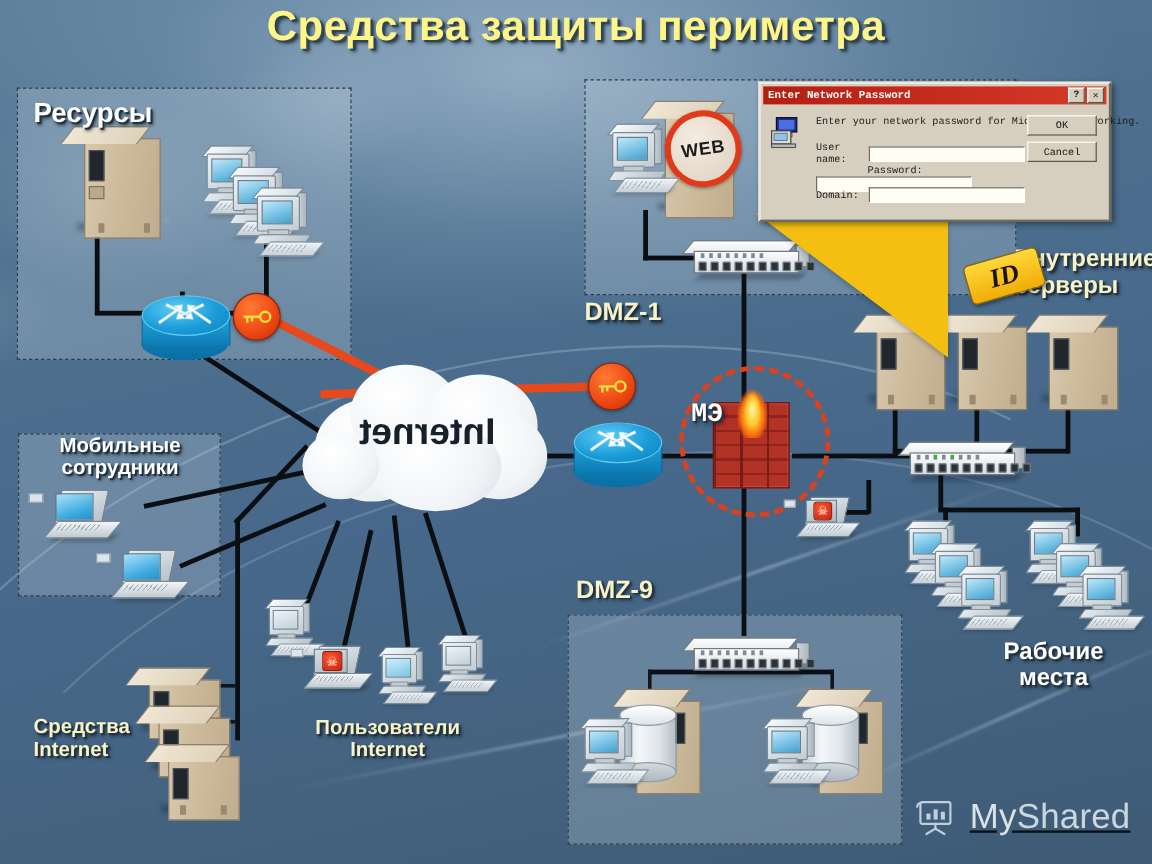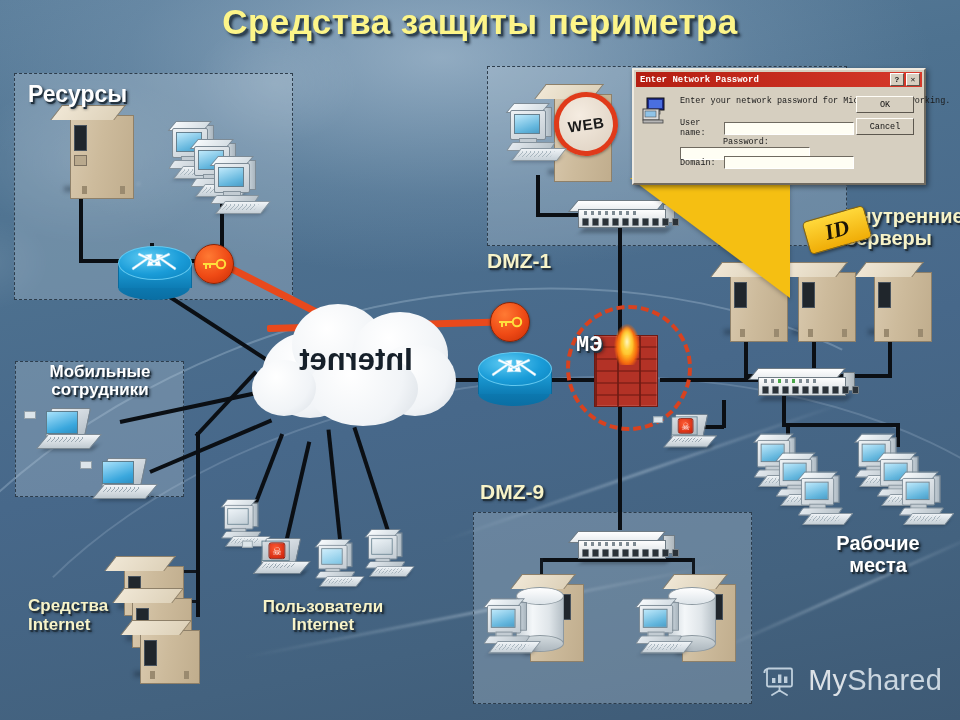--- a/index.html
+++ b/index.html
@@ -311,21 +311,21 @@
     border:1px solid #6f6a60;border-right-color:#fff;border-bottom-color:#fff;
   }
   .dlg .btn{
     position:absolute;width:56px;height:15px;
     background:#d6cfc0;border:1px solid #fffdf7;
     border-right-color:#5c574e;border-bottom-color:#5c574e;
     font-size:8.5px;color:#111;display:flex;align-items:center;justify-content:center;
   }
 
   
-  .wm{position:absolute;right:18px;bottom:22px;display:flex;align-items:flex-start;gap:9px;opacity:.82;}
+  .wm{position:absolute;right:18px;bottom:22px;display:flex;align-items:flex-end;gap:9px;opacity:.82;text-decoration:underline;}
   .wm .wmtext{font-size:29px;color:#e9f1f7;letter-spacing:.2px;}
   .wm .wmtext b{font-weight:normal;color:#ffffff;}
 </style>
 </head>
 <body>
 
 <div id="stage">
 
   <div class="bg-base"></div>
   <div class="bg-globe"></div>

